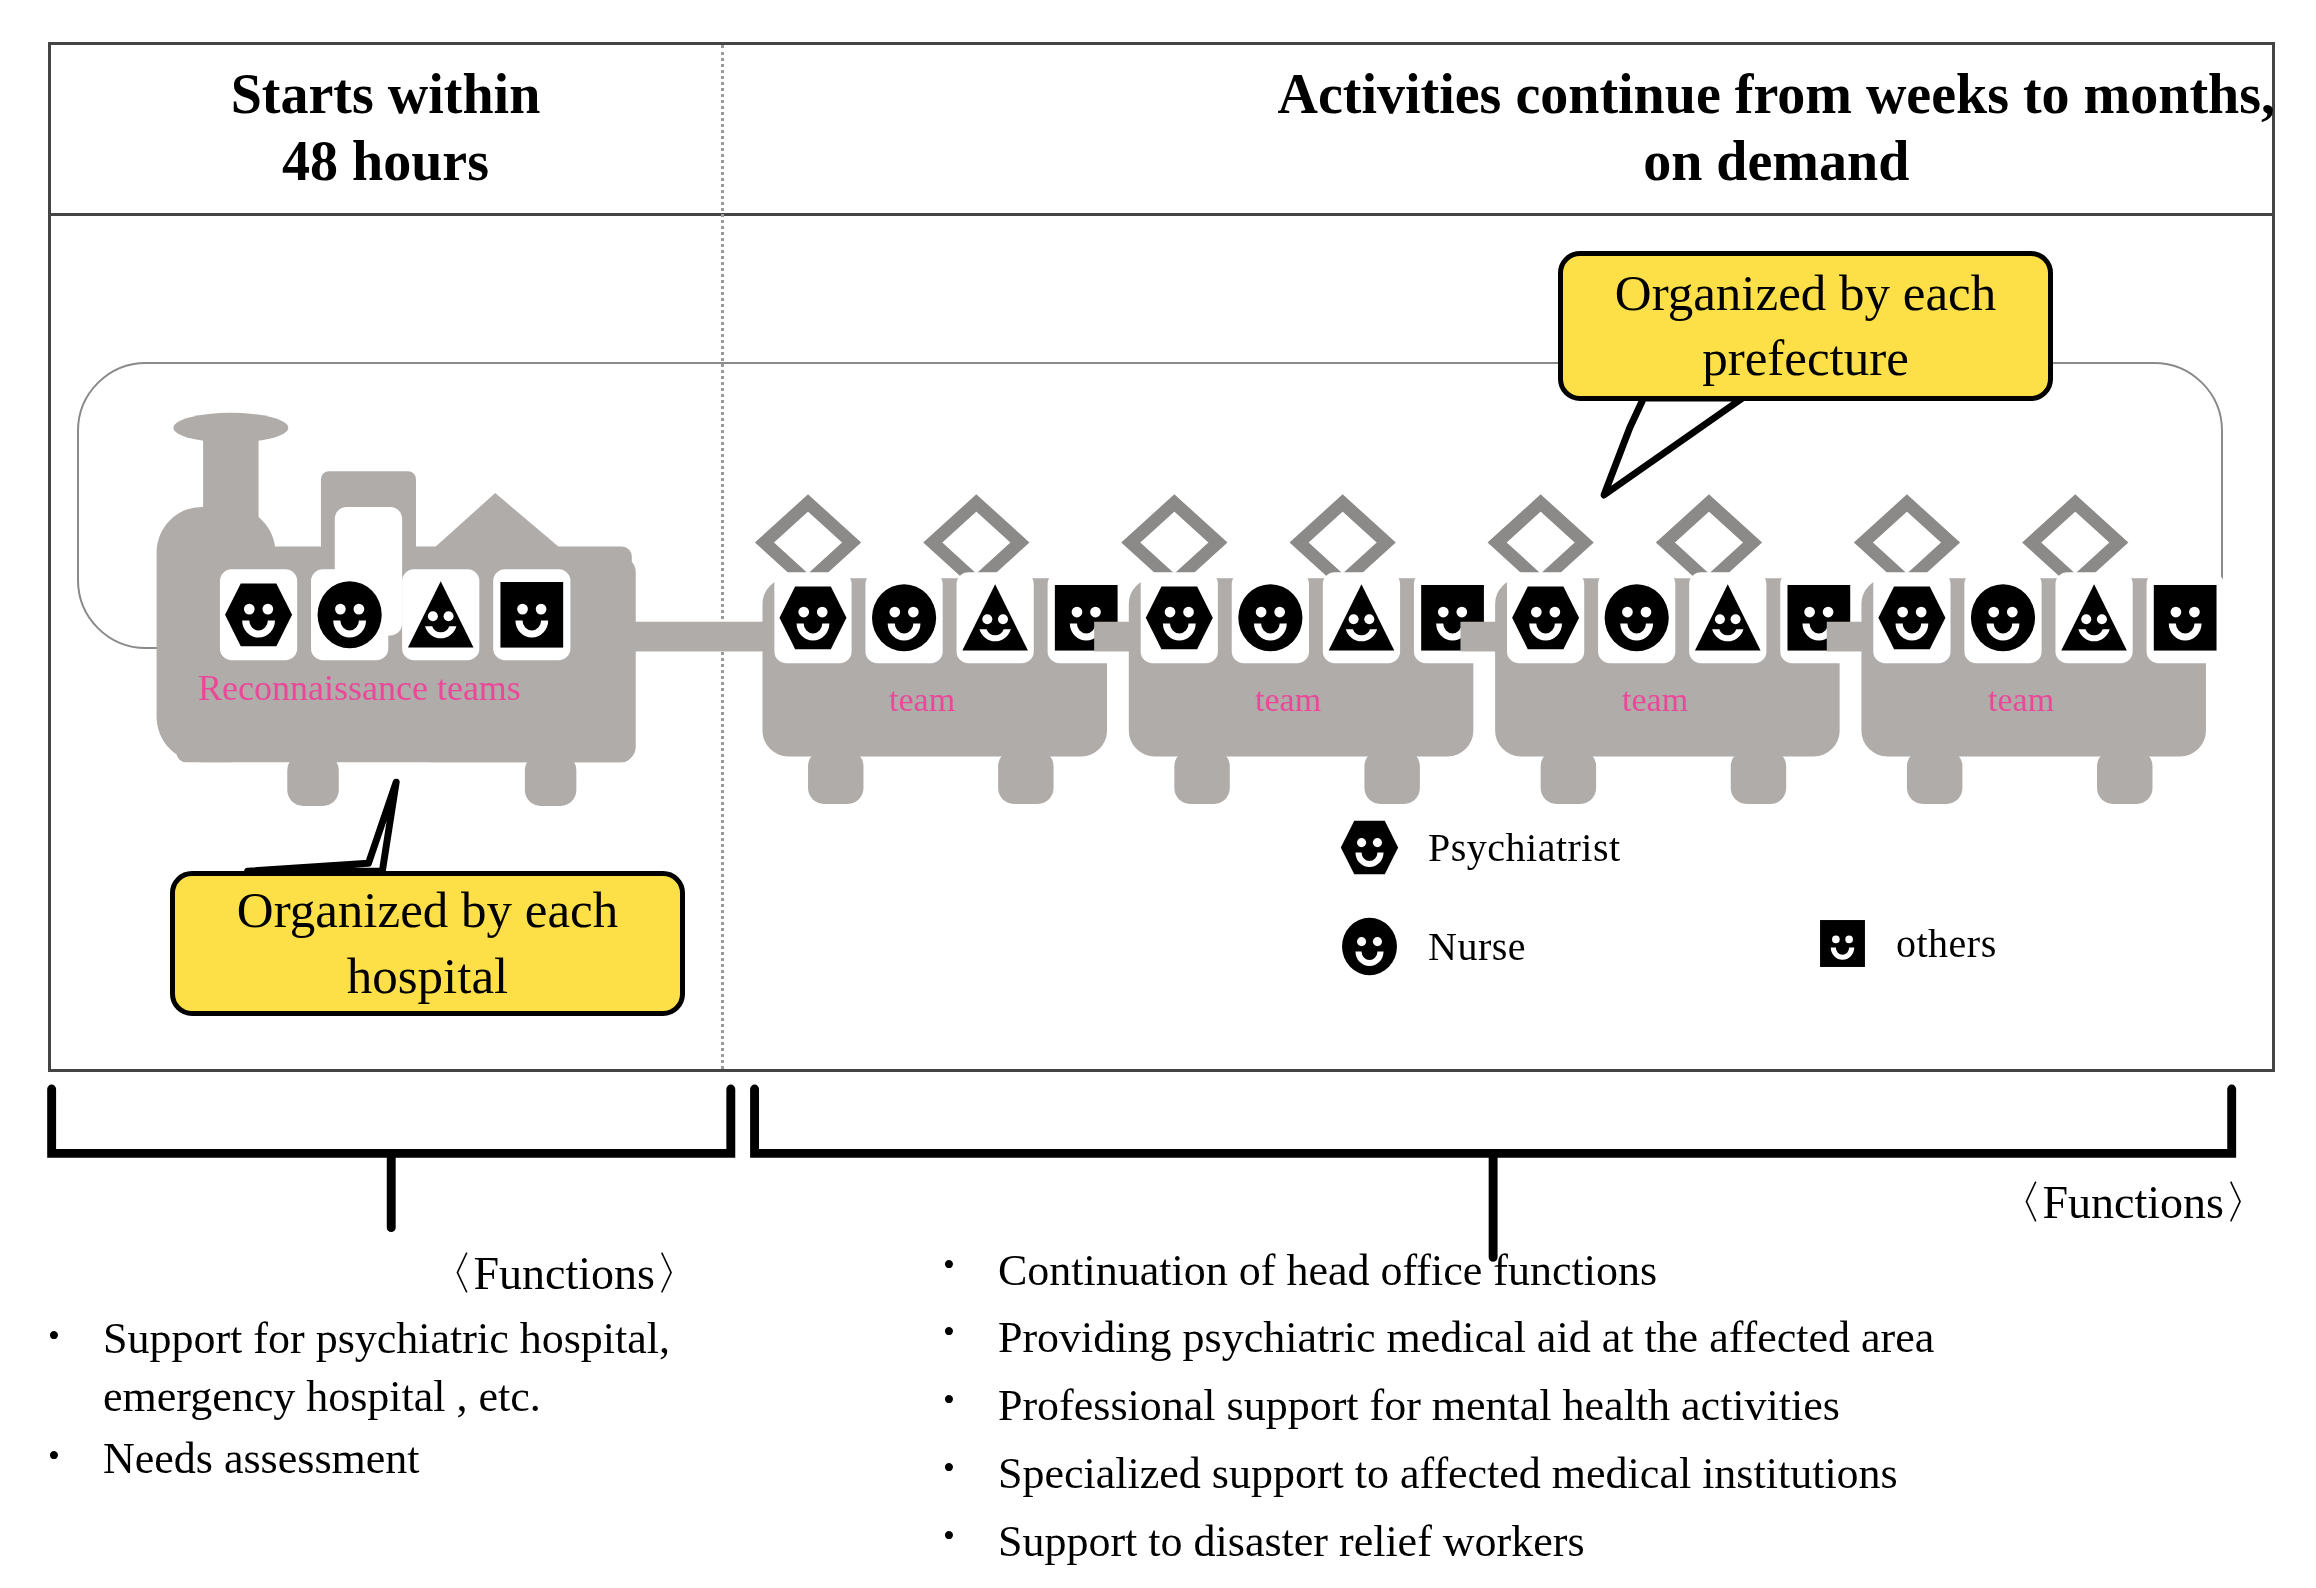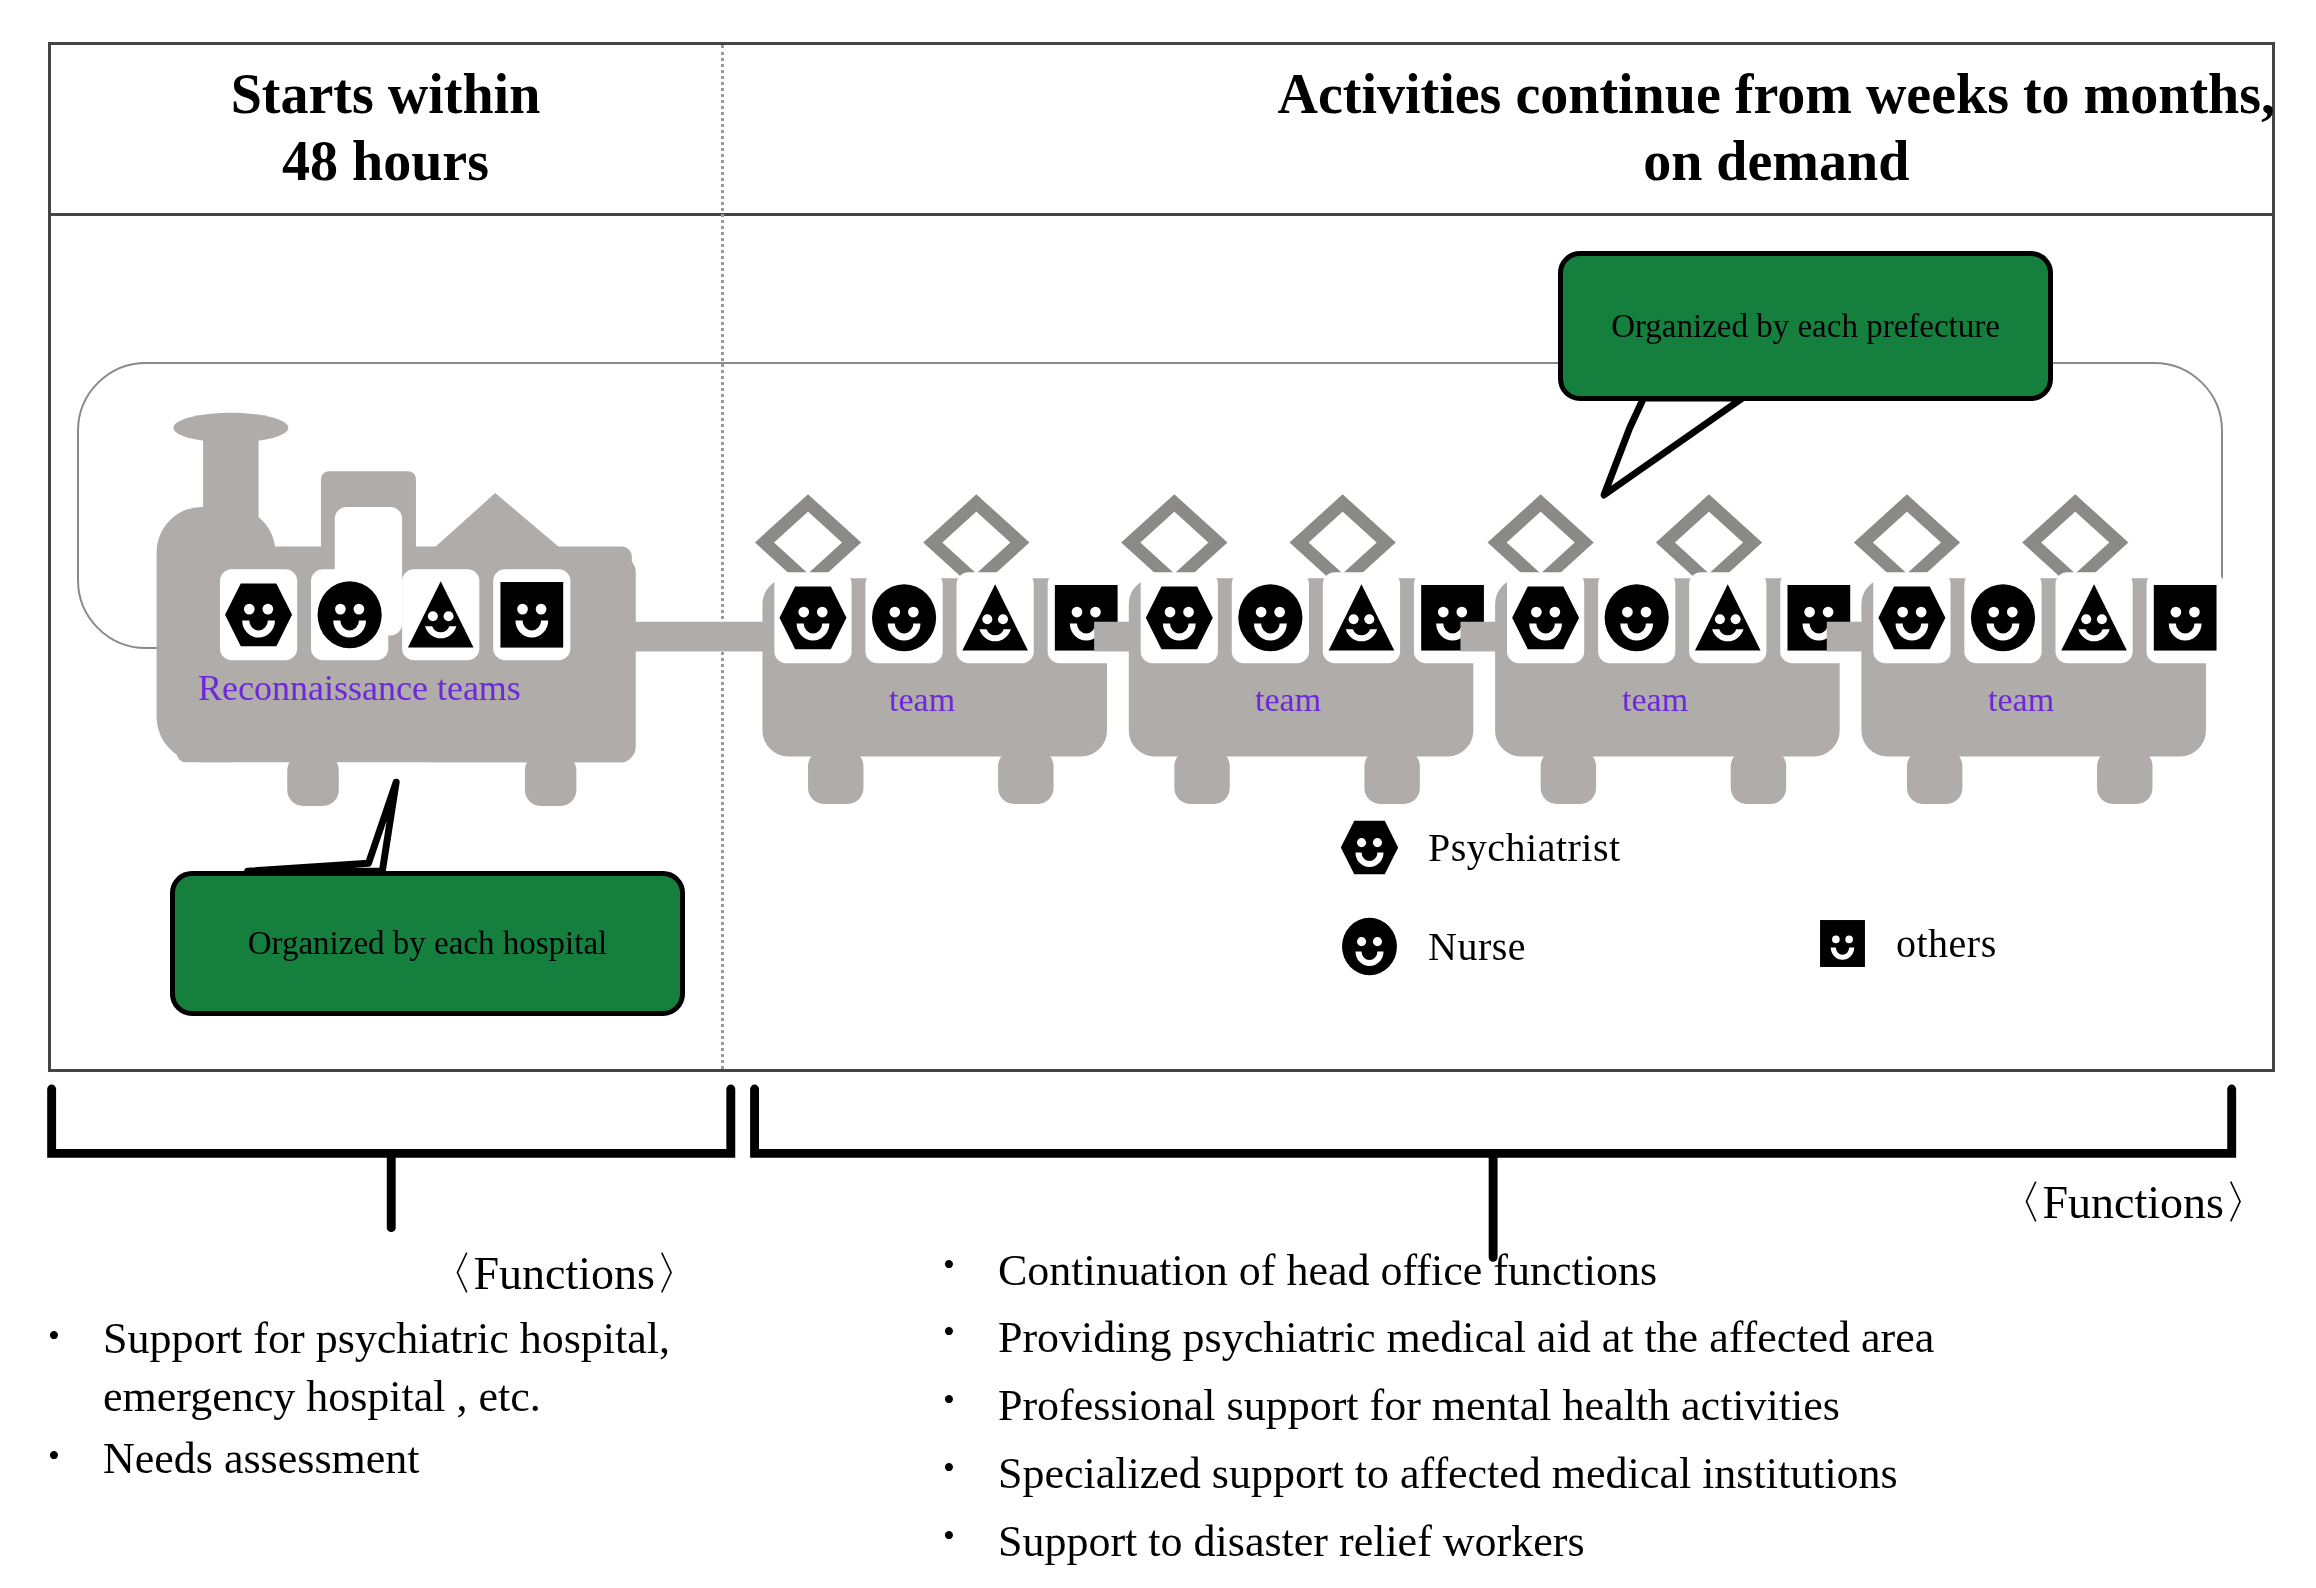--- a/index.html
+++ b/index.html
@@ -40,28 +40,28 @@
   #func-right{left:943px;top:1178px;width:1327px;}
   .func-title{font-size:46px;line-height:1.1;margin-bottom:10px;text-align:right;}
   .func-list{margin:0;padding:0;list-style:none;}
   .func-list li{display:flex;font-size:43px;line-height:1.26;margin-bottom:2px;}
   .bullet{width:55px;flex:0 0 55px;text-align:left;font-size:34px;line-height:1.5;}
   .func-text{flex:1;}
   #func-left .func-list li{font-size:44px;line-height:1.32;margin-bottom:4px;}
   #func-right .func-list li{font-size:44px;line-height:1.45;margin-bottom:4px;}
 
   
-  .callout{position:absolute;background:#15803d;border:5px solid #000;border-radius:22px;
+  .callout{position:absolute;background:#fde047;border:5px solid #000;border-radius:22px;
            display:flex;align-items:center;justify-content:center;text-align:center;
-           font-size:33px;line-height:1.28;box-sizing:border-box;}
+           font-size:51px;line-height:1.28;box-sizing:border-box;}
   #callout-prefecture{left:1558px;top:251px;width:495px;height:150px;}
   #callout-hospital{left:170px;top:871px;width:515px;height:145px;}
 
   
-  .train-label{position:absolute;font-size:34px;color:#6d28d9;white-space:nowrap;}
+  .train-label{position:absolute;font-size:34px;color:#ec4899;white-space:nowrap;}
   #loco-label{left:198px;top:667px;font-size:36px;}
 </style>
 </head>
 <body>
 
 <div class="abs" id="outer-box"></div>
 
 <div id="header-row">
   <div id="header-left">
     <div class="hdr-text">

